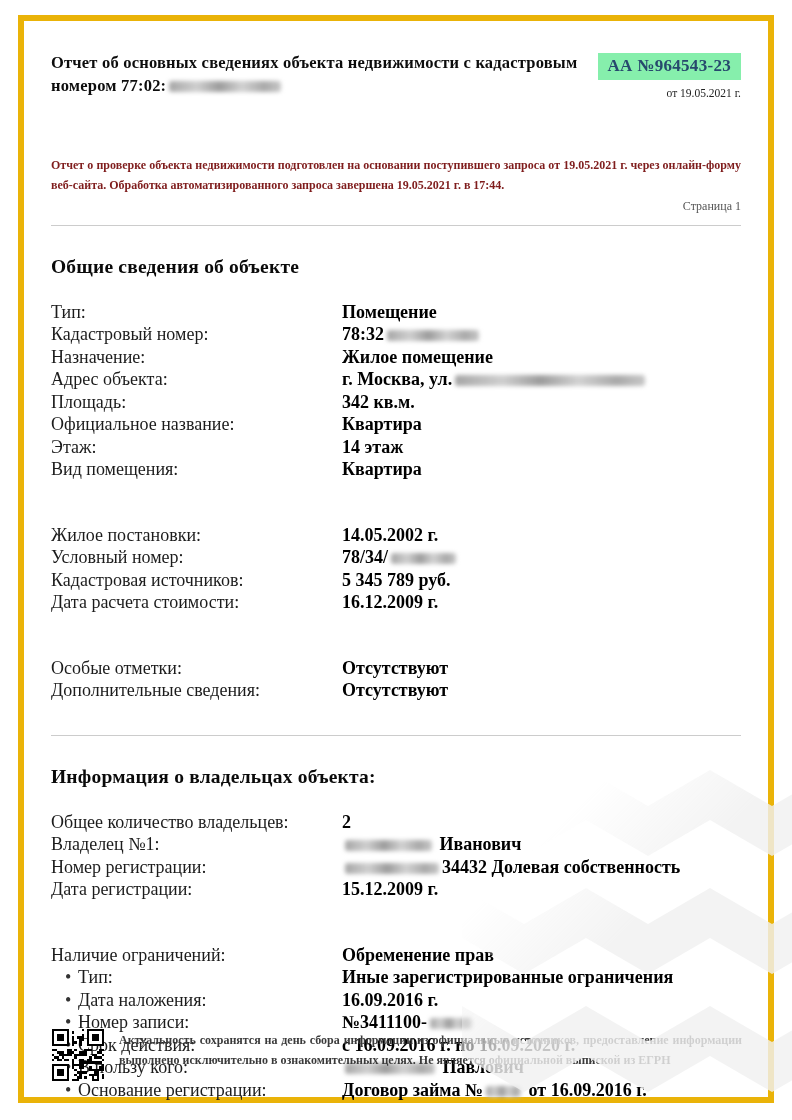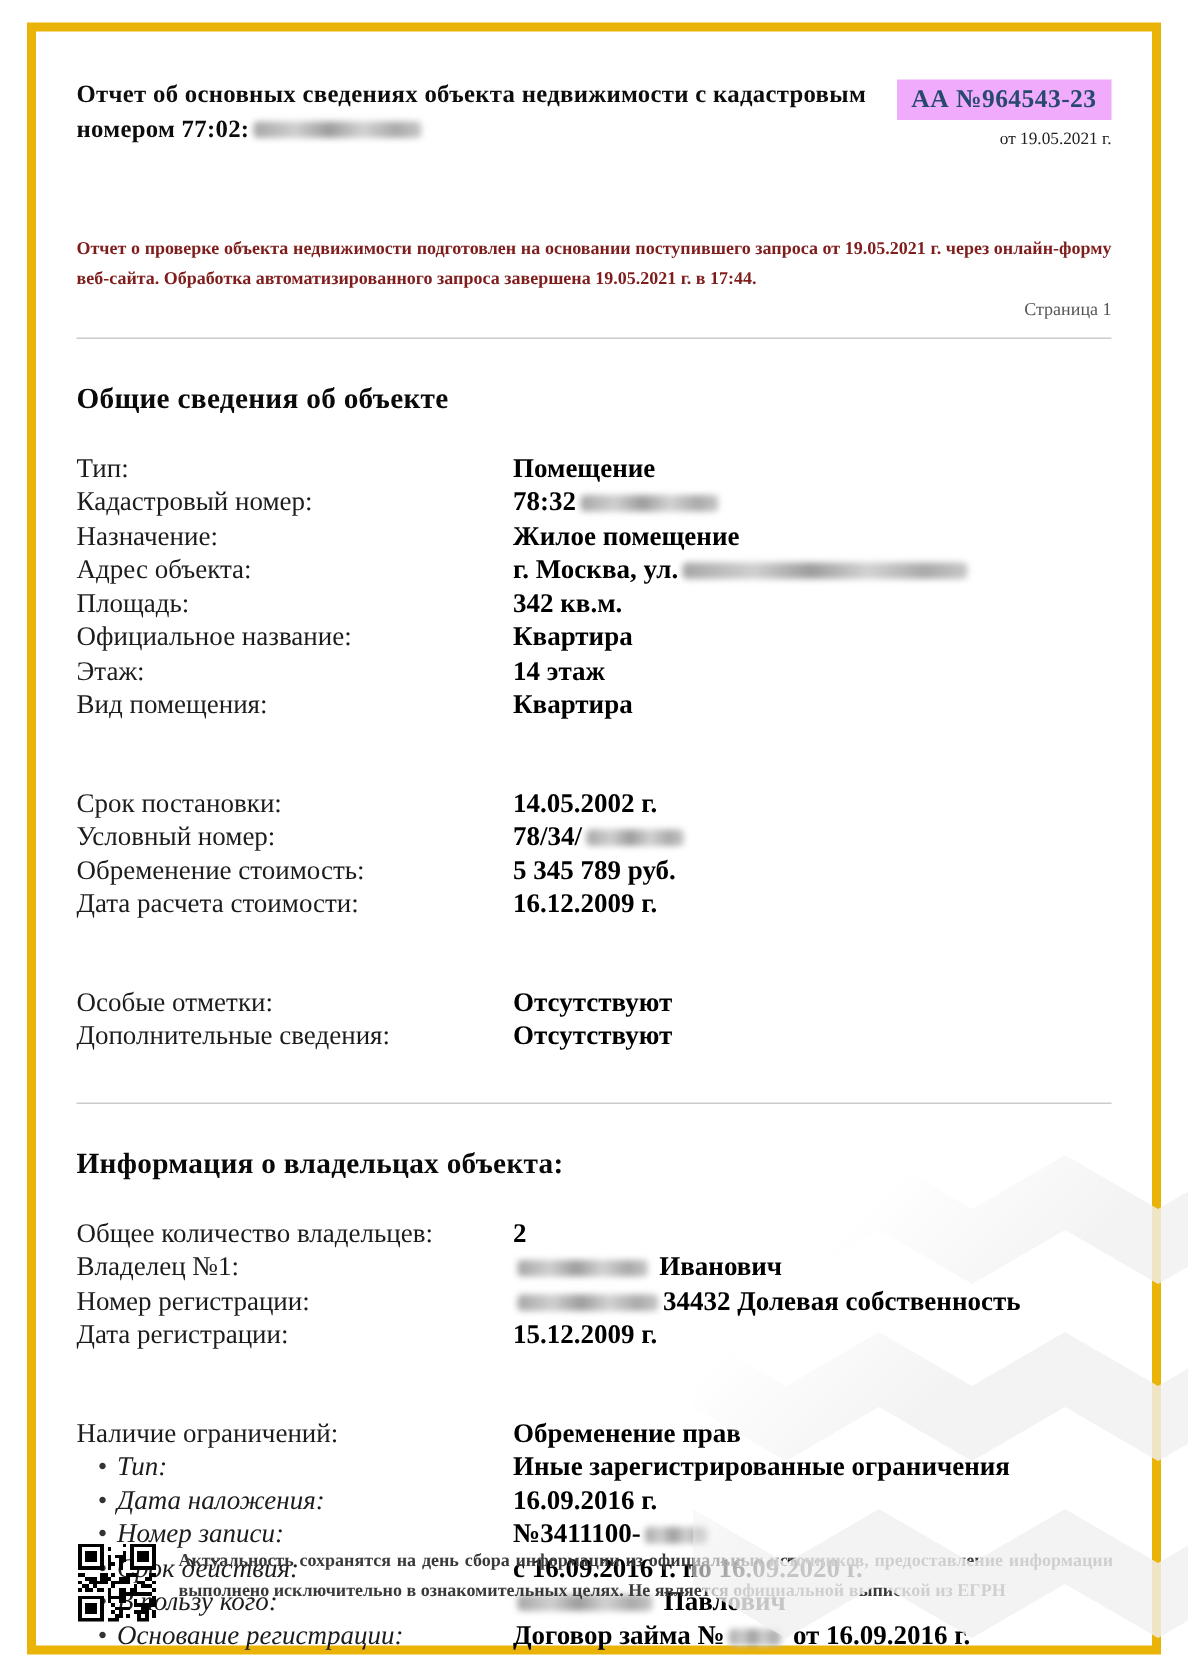--- a/index.html
+++ b/index.html
@@ -15,42 +15,42 @@
     padding:30px 27px 0 27px;box-sizing:border-box;
   }
   
   .header{position:relative;min-height:78px;}
   .title{
     width:575px;font-size:16.5px;font-weight:bold;line-height:1.42;
     letter-spacing:.2px;color:#0d0d0d;
   }
   .badge-wrap{position:absolute;top:2px;right:0;text-align:right;}
   .badge{
-    display:inline-block;background:#f0abfc;color:#27496d;
+    display:inline-block;background:#86efac;color:#27496d;
     font-size:17px;font-weight:bold;padding:3px 10px 4px 10px;
     letter-spacing:.3px;
   }
   .badge-date{font-size:11.5px;color:#222;margin-top:7px;}
   .intro{
     margin:27px 0 0 0;font-size:12px;font-weight:bold;color:#7f1d1d;
     line-height:1.65;text-align:justify;
   }
   .page-num{font-size:12px;color:#555;text-align:right;margin-top:3px;}
   .rule{border:none;border-top:1px solid #ccc;margin:11px 0 0 0;}
   .section-rule{margin-top:32px;}
   
   .sec-heading{
     font-size:19.5px;font-weight:bold;color:#0a0a0a;
     margin:30px 0 0 0;letter-spacing:.2px;
   }
   .kv-group{margin-top:24px;}
   .kv-group + .kv-group{margin-top:43px;}
   .kv-row{display:flex;align-items:flex-start;height:22.5px;font-size:18px;}
   .kv-label{width:291px;flex:none;color:#1c1c1c;}
-  .kv-label.bulleted{padding-left:14px;box-sizing:border-box;font-style:italic;}
+  .kv-label.bulleted{padding-left:14px;box-sizing:border-box;}
   .bullet{display:inline-block;width:13px;color:#333;}
   .kv-value{font-weight:bold;color:#000;white-space:nowrap;}
   .blurred{
     display:inline-block;height:11px;border-radius:3px;margin:0 3px;
     transform:translateY(1px);
     background:linear-gradient(90deg,#a6a6a6,#cfcfcf 25%,#9c9c9c 45%,#d2d2d2 65%,#a9a9a9 85%,#c7c7c7);
     filter:blur(2.3px);
   }
   
   .footer{
@@ -118,29 +118,29 @@
           <div class="kv-label">Этаж:</div>
           <div class="kv-value">14 этаж</div>
         </div>
         <div class="kv-row">
           <div class="kv-label">Вид помещения:</div>
           <div class="kv-value">Квартира</div>
         </div>
       </div>
       <div class="kv-group">
         <div class="kv-row">
-          <div class="kv-label">Срок постановки:</div>
+          <div class="kv-label">Жилое постановки:</div>
           <div class="kv-value">14.05.2002 г.</div>
         </div>
         <div class="kv-row">
           <div class="kv-label">Условный номер:</div>
           <div class="kv-value">78/34/<span class="blurred" style="width: 65px;"></span></div>
         </div>
         <div class="kv-row">
-          <div class="kv-label">Обременение стоимость:</div>
+          <div class="kv-label">Кадастровая источников:</div>
           <div class="kv-value">5 345 789 руб.</div>
         </div>
         <div class="kv-row">
           <div class="kv-label">Дата расчета стоимости:</div>
           <div class="kv-value">16.12.2009 г.</div>
         </div>
       </div>
       <div class="kv-group">
         <div class="kv-row">
           <div class="kv-label">Особые отметки:</div>

